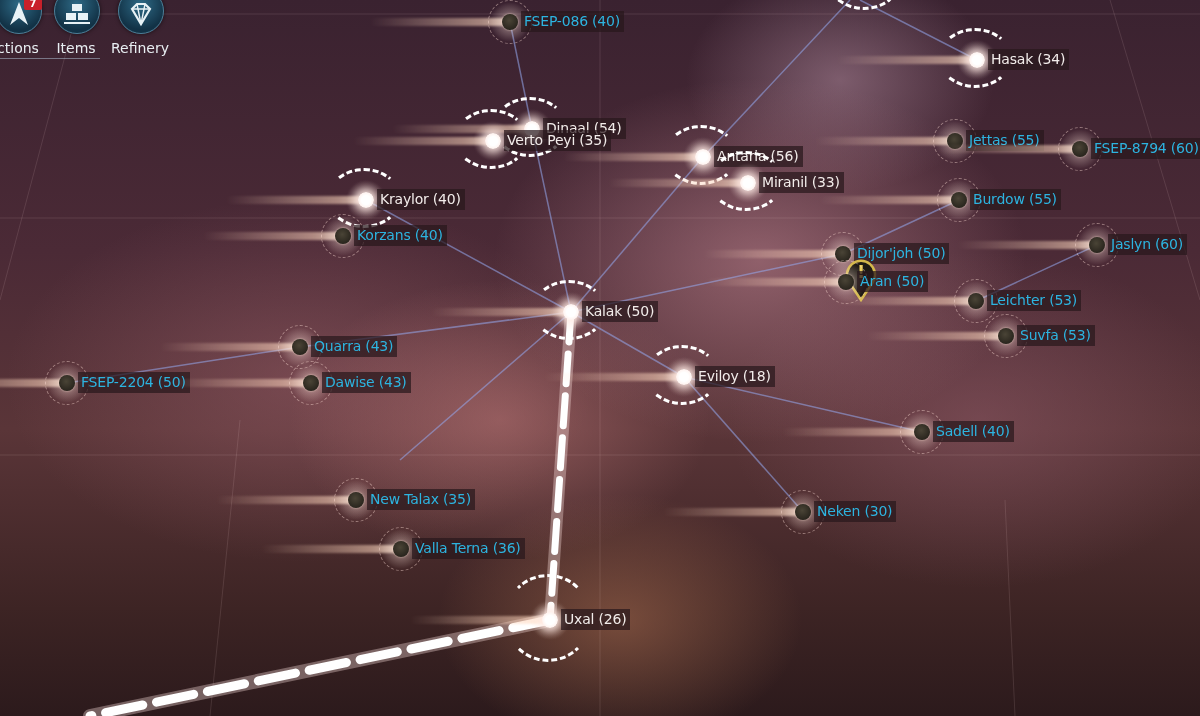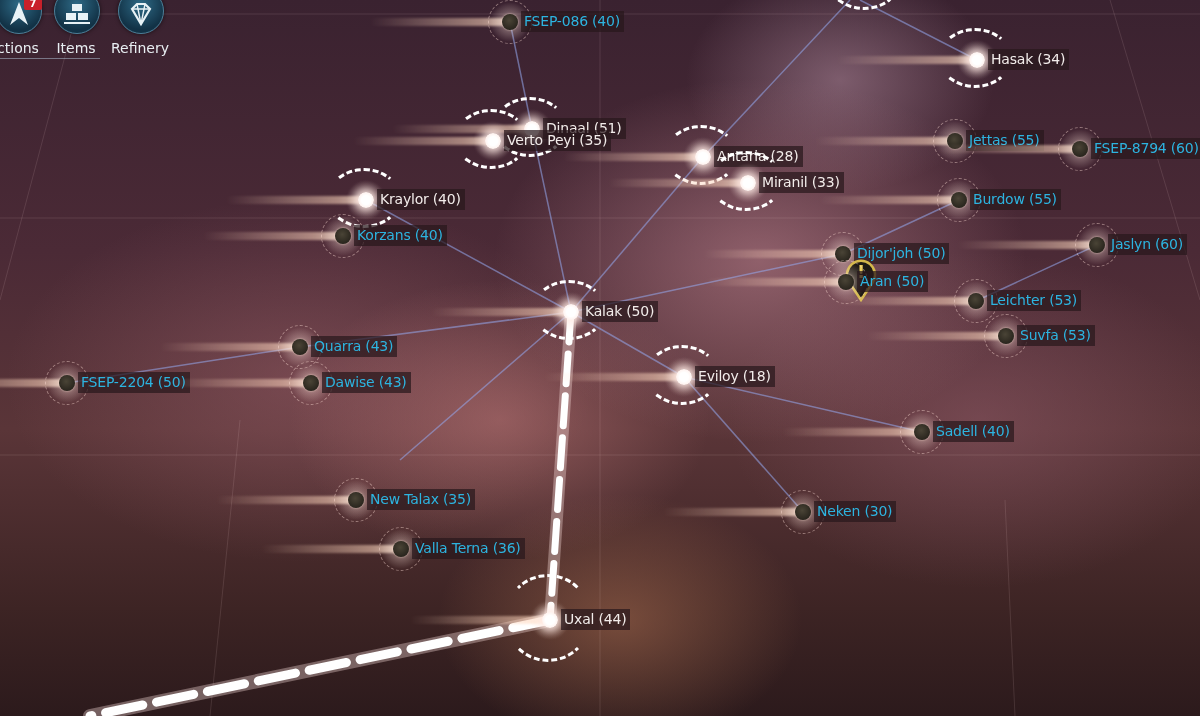--- a/index.html
+++ b/index.html
@@ -140,21 +140,21 @@
       <div class="ring-big"></div>
     <div class="dot-visited"></div>
     <span class="lbl white">Hasak (34)</span>
   </div>
 
   <div class="sys" style="left:532px;top:129px">
     <div class="flare-h"></div>
       <div class="glow"></div>
       <div class="ring-big"></div>
     <div class="dot-visited"></div>
-    <span class="lbl white">Dinaal (51)</span>
+    <span class="lbl white">Dinaal (54)</span>
   </div>
 
   <div class="sys" style="left:493px;top:141px">
     <div class="flare-h"></div>
       <div class="glow"></div>
       <div class="ring-big"></div>
     <div class="dot-visited"></div>
     <span class="lbl white">Verto Peyi (35)</span>
   </div>
 
@@ -172,21 +172,21 @@
       <div class="ring-faint"></div>
     <div class="dot-unvisited"></div>
     <span class="lbl blue">FSEP-8794 (60)</span>
   </div>
 
   <div class="sys" style="left:703px;top:157px">
     <div class="flare-h"></div>
       <div class="glow"></div>
       <div class="ring-big"></div>
     <div class="dot-visited"></div>
-    <span class="lbl white">Antaria (28)</span>
+    <span class="lbl white">Antaria (56)</span>
   </div>
 
   <div class="sys" style="left:748px;top:183px">
     <div class="flare-h"></div>
       <div class="glow"></div>
       <div class="ring-big"></div>
     <div class="dot-visited"></div>
     <span class="lbl white">Miranil (33)</span>
   </div>
 
@@ -328,21 +328,21 @@
       <div class="ring-faint"></div>
     <div class="dot-unvisited"></div>
     <span class="lbl blue">Valla Terna (36)</span>
   </div>
 
   <div class="sys" style="left:550px;top:620px">
     <div class="flare-h"></div>
       <div class="glow"></div>
     <div class="ring-big" style="width:88px;height:88px;left:-46px;top:-46px;"></div>
     <div class="dot-visited"></div>
-    <span class="lbl white">Uxal (44)</span>
+    <span class="lbl white">Uxal (26)</span>
   </div>
 
   <div class="sys" style="left:866px;top:-18px">
     <div class="ring-big"></div>
   </div>
 </div>
 
 <div class="toolbar">
   <div class="tb-btn" style="left:-14px">
     <div class="tb-circle">

